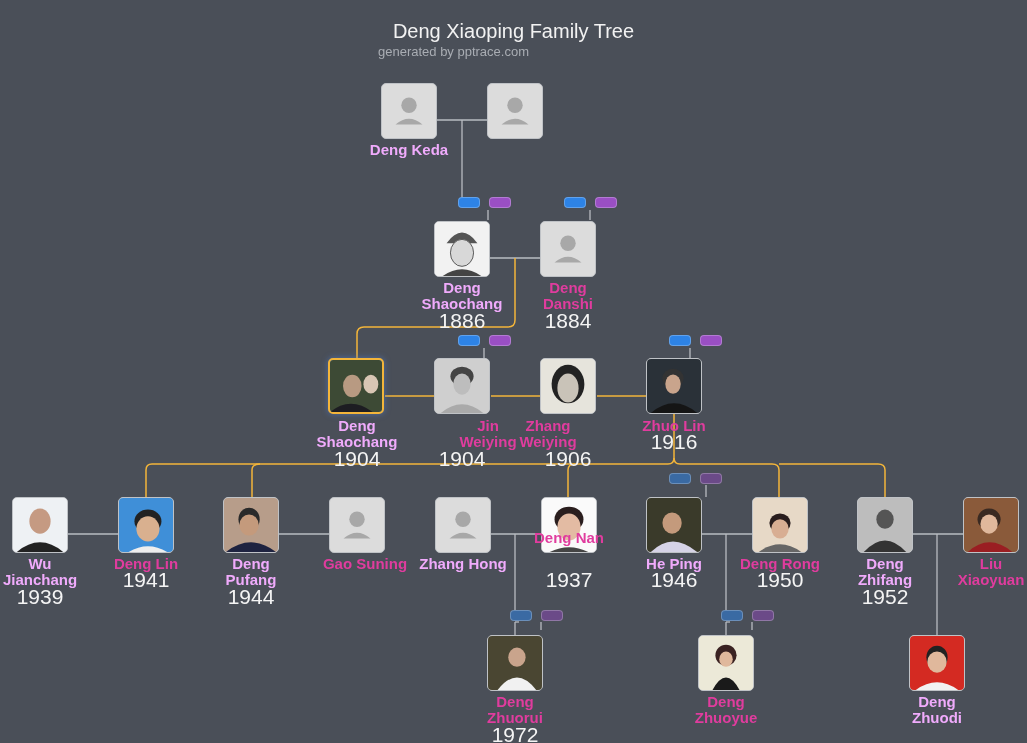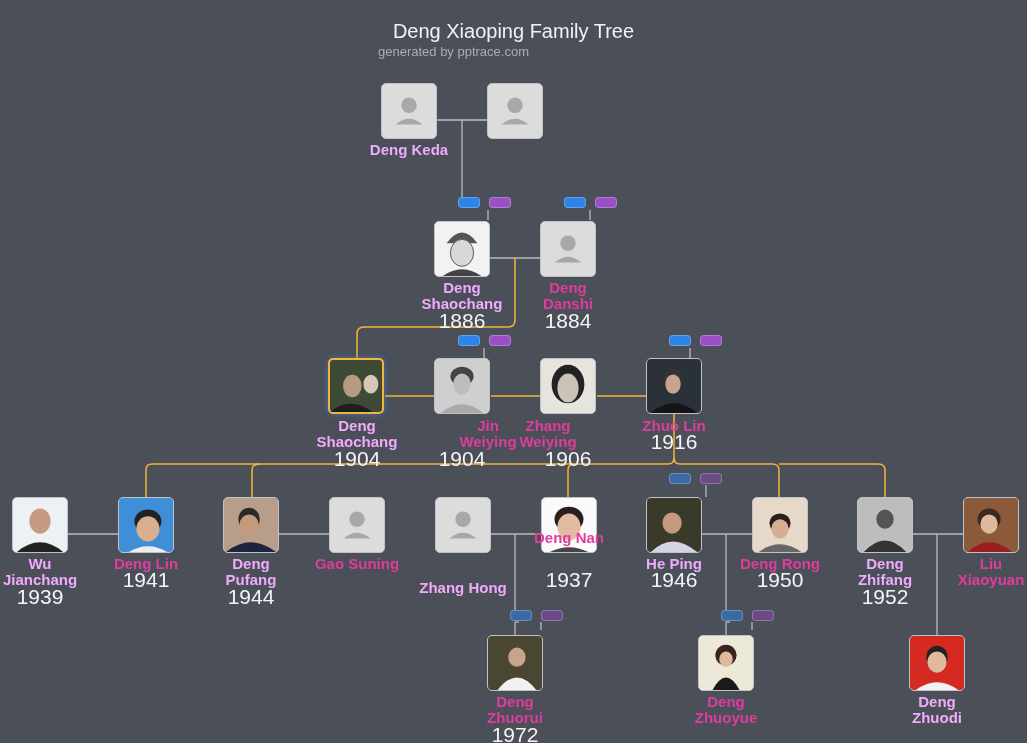--- a/index.html
+++ b/index.html
@@ -219,29 +219,29 @@
 </div>
 <div class="name m" style="left:251px;top:556px;"><span>Deng</span><br><span>Pufang</span></div>
 <div class="year" style="left:251px;top:589px;">1944</div>
 
 <div class="card" style="left:329px;top:497px;">
   <svg class="avatar-ph" viewBox="0 0 56 56">
       <circle cx="28" cy="22" r="8" fill="#a8a8a8"></circle>
       <path d="M14 42 Q28 30 42 42 Z" fill="#a8a8a8"></path>
     </svg>
 </div>
-<div class="name f" style="left:357px;top:556px;">Gao Suning</div>
+<div class="name f" style="left:365px;top:556px;">Gao Suning</div>
 
 <div class="card" style="left:435px;top:497px;">
   <svg class="avatar-ph" viewBox="0 0 56 56">
       <circle cx="28" cy="22" r="8" fill="#a8a8a8"></circle>
       <path d="M14 42 Q28 30 42 42 Z" fill="#a8a8a8"></path>
     </svg>
 </div>
-<div class="name m" style="left:463px;top:556px;margin-top:24px;">Zhang Hong</div>
+<div class="name m" style="left:463px;top:556px;">Zhang Hong</div>
 
 <div class="card" style="left:541px;top:497px;">
   <svg class="photo" viewBox="0 0 56 56">
       <rect width="56" height="56" fill="#fafafa"></rect>
       <ellipse cx="28" cy="22" rx="15" ry="13" fill="#2a1e1e"></ellipse>
       <ellipse cx="28" cy="30" rx="12" ry="14" fill="#e3bba3"></ellipse>
       <path d="M8 56 Q28 46 48 56 Z" fill="#444"></path>
     </svg>
 </div>
 <div class="name f" style="left:569px;top:530px;">Deng Nan</div>

